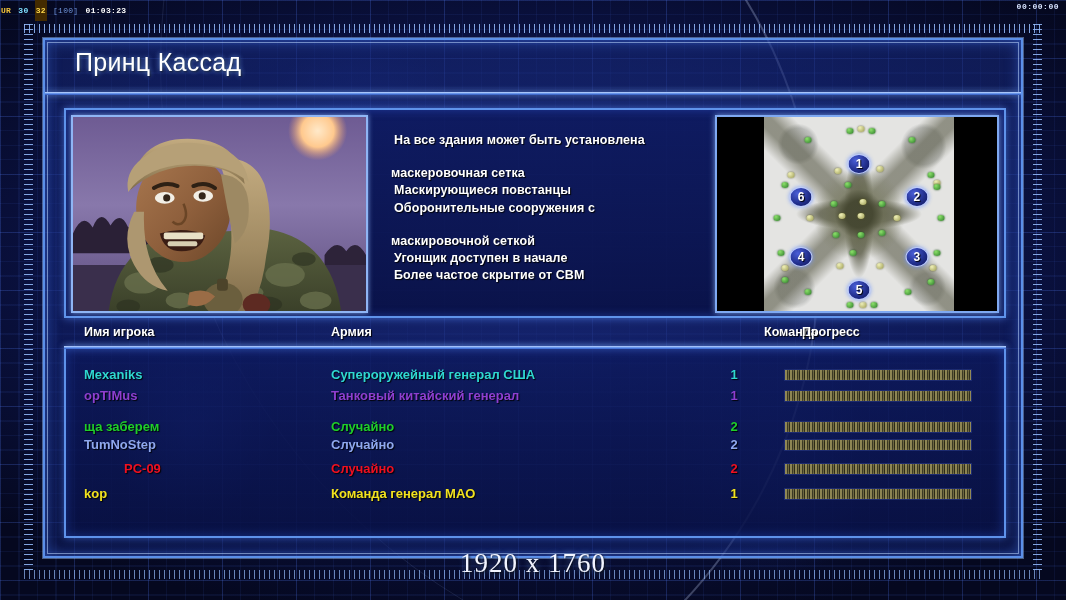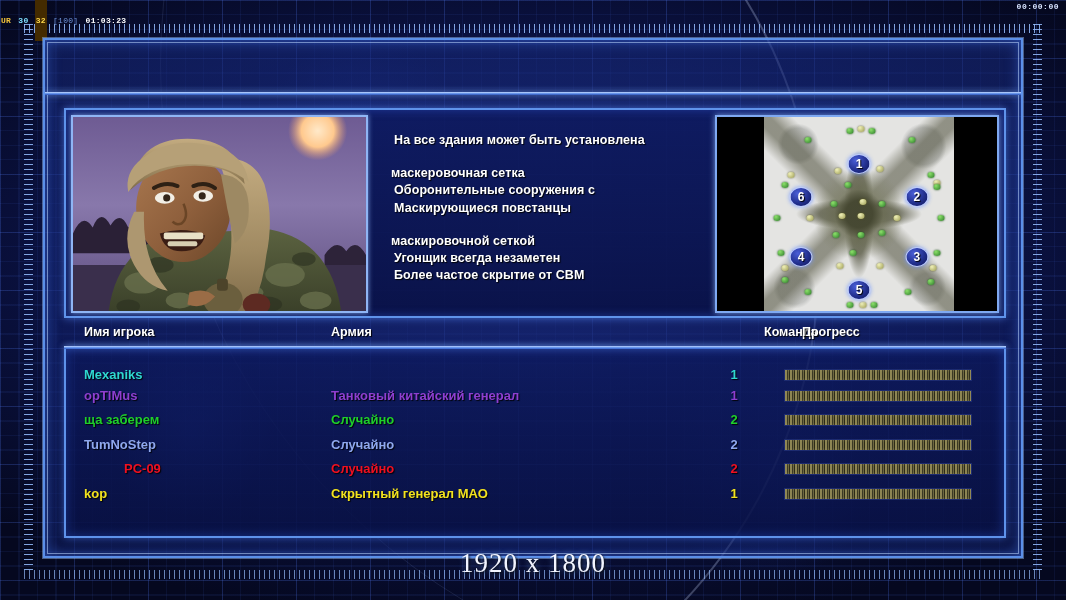--- a/index.html
+++ b/index.html
@@ -63,21 +63,21 @@
       repeating-linear-gradient(to bottom, rgba(150,190,255,.85) 0 1px, transparent 1px 5px);
   }
 
   
   #statusbar {
     position:absolute; left:0; top:0; width:1066px; height:13px;
     font-family:"Liberation Mono", monospace;
     font-size:8px; line-height:13px; letter-spacing:.3px;
     white-space:nowrap;
   }
-  #statusbar .seg { display:inline-block; padding:14px 1px; }
+  #statusbar .seg { display:inline-block; padding:4px 1px; }
   .s-ur   { color:#f2c33a; font-weight:bold; }
   .s-n1   { color:#7fe0ff; font-weight:bold; }
   .s-n2   { color:#ffd84a; background:#442b00; font-weight:bold; }
   .s-br   { color:#6f93d8; }
   .s-time { color:#ffffff; font-weight:bold; }
   #clock-right {
     position:absolute; right:7px; top:0; height:13px; line-height:13px;
     font-family:"Liberation Mono", monospace; font-size:8px;
     color:#d8e4ff; font-weight:bold; letter-spacing:.5px;
   }
@@ -274,20 +274,21 @@
   <span class="seg s-n2">32</span>
   <span class="seg s-br">[100]</span>
   <span class="seg s-time">01:03:23</span>
   <span id="clock-right">00:00:00</span>
 </div>
 
 <div id="panel">
   <div id="panel-inner-glow"></div>
 
   <div id="titlebar">
+    <div id="title">Принц Кассад</div>
     <div id="title-rule"></div>
   </div>
 
   <div id="inforow">
 
     <div id="portrait-frame">
       <svg id="portrait" viewBox="0 0 297 198" preserveAspectRatio="none">
         <defs>
           <linearGradient id="sky" x1="0" y1="0" x2="0" y2="1">
             <stop offset="0%" stop-color="#6e5b93"></stop>
@@ -366,24 +367,24 @@
         <ellipse cx="152" cy="185" rx="20" ry="17" fill="#6b5f3e"></ellipse>
         <rect x="146" y="164" width="11" height="12" rx="3" fill="#4c432a"></rect>
         <ellipse cx="186" cy="190" rx="14" ry="11" fill="#5d2a22"></ellipse>
         <path d="M118 178 q16 -6 26 4 q-12 14 -28 8 Z" fill="#9a6c46"></path>
       </svg>
     </div>
 
     <div id="desc">
       <div class="ln">На все здания может быть установлена</div>
       <div class="ln ind">маскеровочная сетка</div>
+      <div class="ln">Маскирующиеся повстанцы</div>
       <div class="ln">Оборонительные сооружения с</div>
-      <div class="ln">Маскирующиеся повстанцы</div>
       <div class="ln ind">маскировочной сеткой</div>
-      <div class="ln">Угонщик всегда незаметен</div>
+      <div class="ln">Угонщик доступен в начале</div>
       <div class="ln">Более частое скрытие от СВМ</div>
     </div>
 
     <div id="map-frame">
       <div id="map-canvas">
           <div class="map-dot md-green" style="left: 45%; top: 7%;"></div>
           <div class="map-dot md-pale" style="left: 51%; top: 6%;"></div>
           <div class="map-dot md-green" style="left: 57%; top: 7%;"></div>
           <div class="map-dot md-green" style="left: 23%; top: 12%;"></div>
           <div class="map-dot md-green" style="left: 78%; top: 12%;"></div>
@@ -435,34 +436,35 @@
     <div class="th" id="th-name">Имя игрока</div>
     <div class="th" id="th-army">Армия</div>
     <div class="th" id="th-team">Команда</div>
     <div class="th" id="th-prog">Прогресс</div>
   </div>
   <div id="tbl-rule"></div>
 
   <div id="tbl-box">
       <div class="prow" style="top: 16px;">
         <div class="p-name" style="color: rgb(47, 216, 208);">Mexaniks</div>
+        <div class="p-army" style="color: rgb(47, 216, 208);">Супероружейный генерал США</div>
         <div class="p-team" style="color: rgb(47, 216, 208);">1</div>
         <div class="p-prog">
           <div class="p-prog-fill" style="width: 100%;"></div>
         </div>
       </div>
       <div class="prow" style="top: 36.5px;">
         <div class="p-name" style="color: rgb(142, 63, 208);">opTIMus</div>
         <div class="p-army" style="color: rgb(142, 63, 208);">Танковый китайский генерал</div>
         <div class="p-team" style="color: rgb(142, 63, 208);">1</div>
         <div class="p-prog">
           <div class="p-prog-fill" style="width: 100%;"></div>
         </div>
       </div>
-      <div class="prow" style="top: 61px;">
+      <div class="prow" style="top: 68px;">
         <div class="p-name" style="color: rgb(31, 207, 42);">ща заберем</div>
         <div class="p-army" style="color: rgb(31, 207, 42);">Случайно</div>
         <div class="p-team" style="color: rgb(31, 207, 42);">2</div>
         <div class="p-prog">
           <div class="p-prog-fill" style="width: 100%;"></div>
         </div>
       </div>
       <div class="prow" style="top: 85.5px;">
         <div class="p-name" style="color: rgb(143, 168, 238);">TumNoStep</div>
         <div class="p-army" style="color: rgb(143, 168, 238);">Случайно</div>
@@ -474,22 +476,22 @@
       <div class="prow" style="top: 110px;">
         <div class="p-name" style="color: rgb(240, 16, 32); margin-left: 40px;">PC-09</div>
         <div class="p-army" style="color: rgb(240, 16, 32);">Случайно</div>
         <div class="p-team" style="color: rgb(240, 16, 32);">2</div>
         <div class="p-prog">
           <div class="p-prog-fill" style="width: 100%;"></div>
         </div>
       </div>
       <div class="prow" style="top: 134.5px;">
         <div class="p-name" style="color: rgb(242, 226, 30);">kop</div>
-        <div class="p-army" style="color: rgb(242, 226, 30);">Скрытный генерал МАО</div>
+        <div class="p-army" style="color: rgb(242, 226, 30);">Команда генерал МАО</div>
         <div class="p-team" style="color: rgb(242, 226, 30);">1</div>
         <div class="p-prog">
           <div class="p-prog-fill" style="width: 100%;"></div>
         </div>
       </div>
     </div>
 </div>
 
-<div id="res">1920 x 1800</div>
+<div id="res">1920 x 1760</div>
 
 </body></html>

